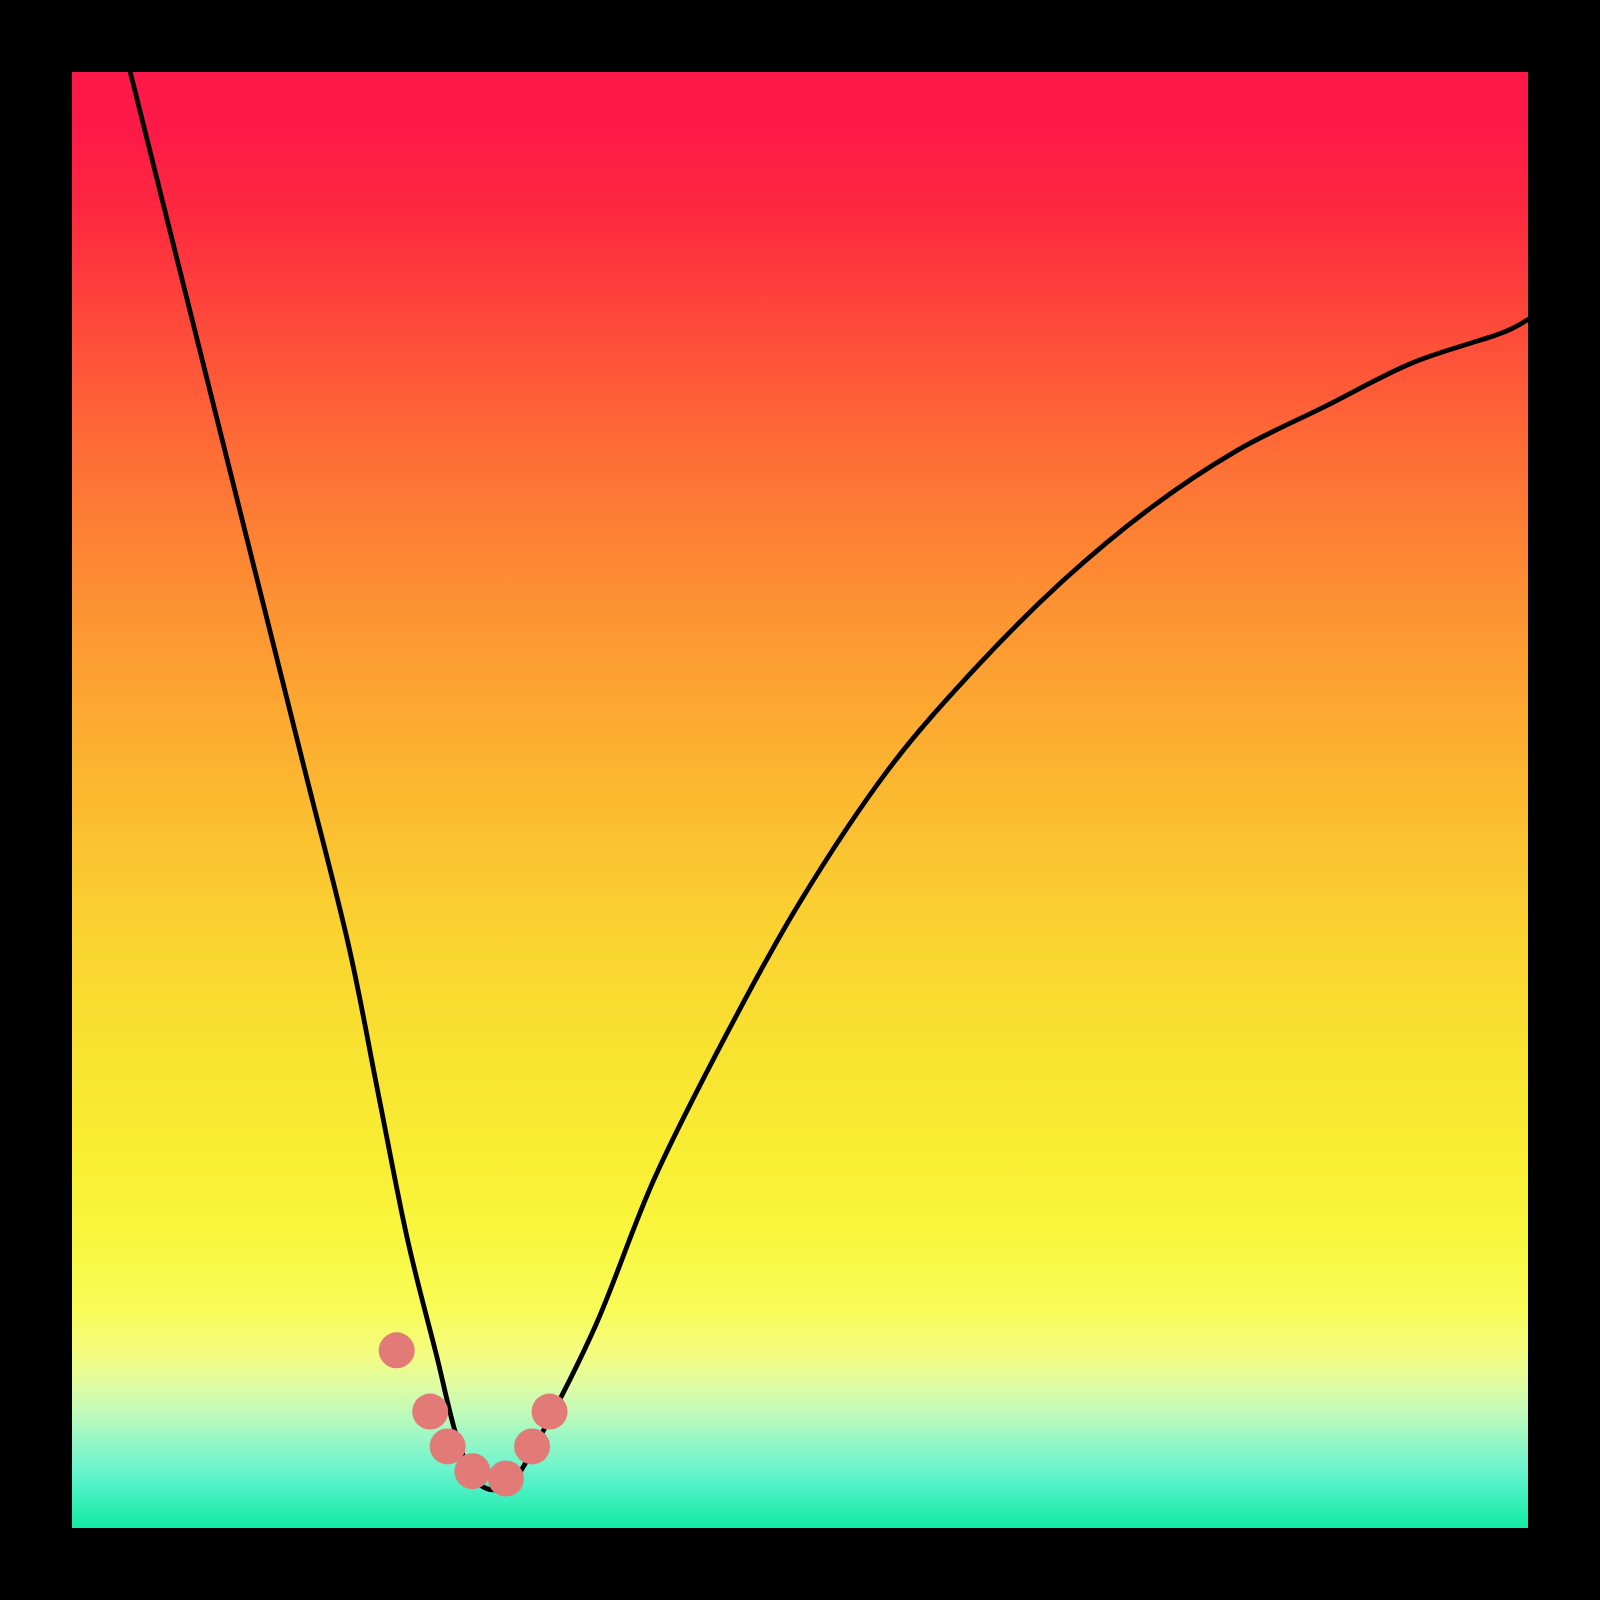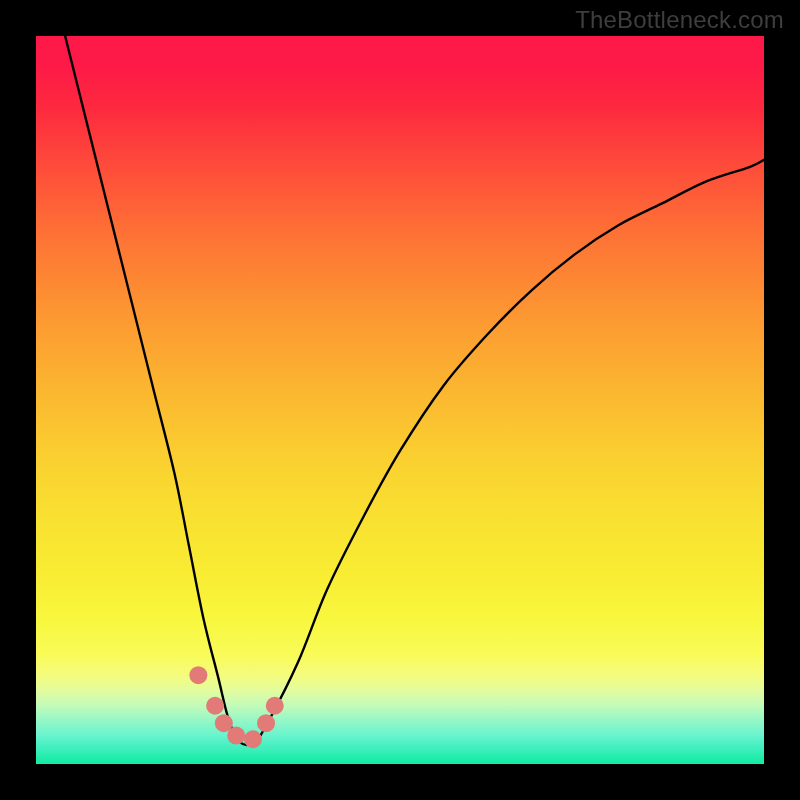--- a/index.html
+++ b/index.html
@@ -86,14 +86,13 @@
           <circle cx="162.344" cy="639.184" r="9" fill="#e27b77"></circle>
           <circle cx="179.08800000000002" cy="669.76" r="9" fill="#e27b77"></circle>
           <circle cx="187.824" cy="687.232" r="9" fill="#e27b77"></circle>
           <circle cx="200.20000000000002" cy="699.608" r="9" fill="#e27b77"></circle>
           <circle cx="216.944" cy="703.248" r="9" fill="#e27b77"></circle>
           <circle cx="230.048" cy="687.232" r="9" fill="#e27b77"></circle>
           <circle cx="238.78399999999996" cy="669.76" r="9" fill="#e27b77"></circle>
         </g>
     </svg>
   </div>
-  <div class="watermark">TheBottleneck.com</div>
 </div>
 
 </body></html>

